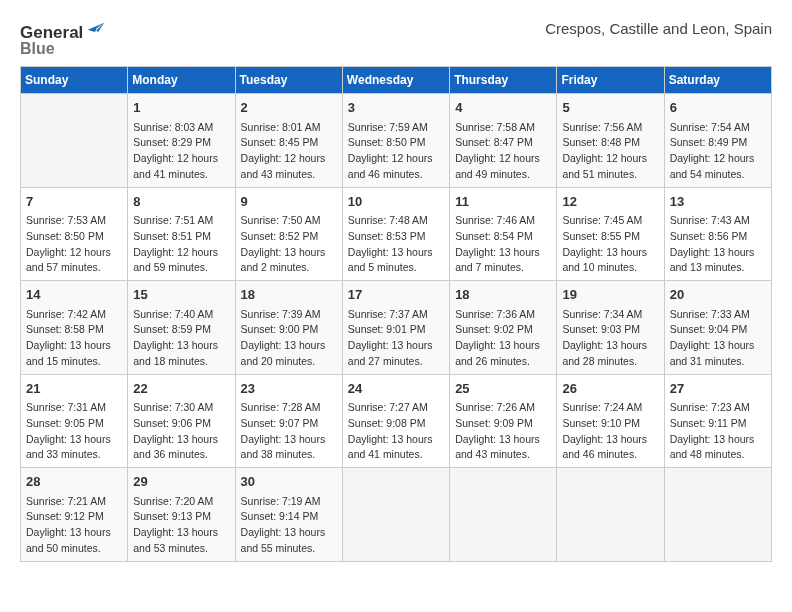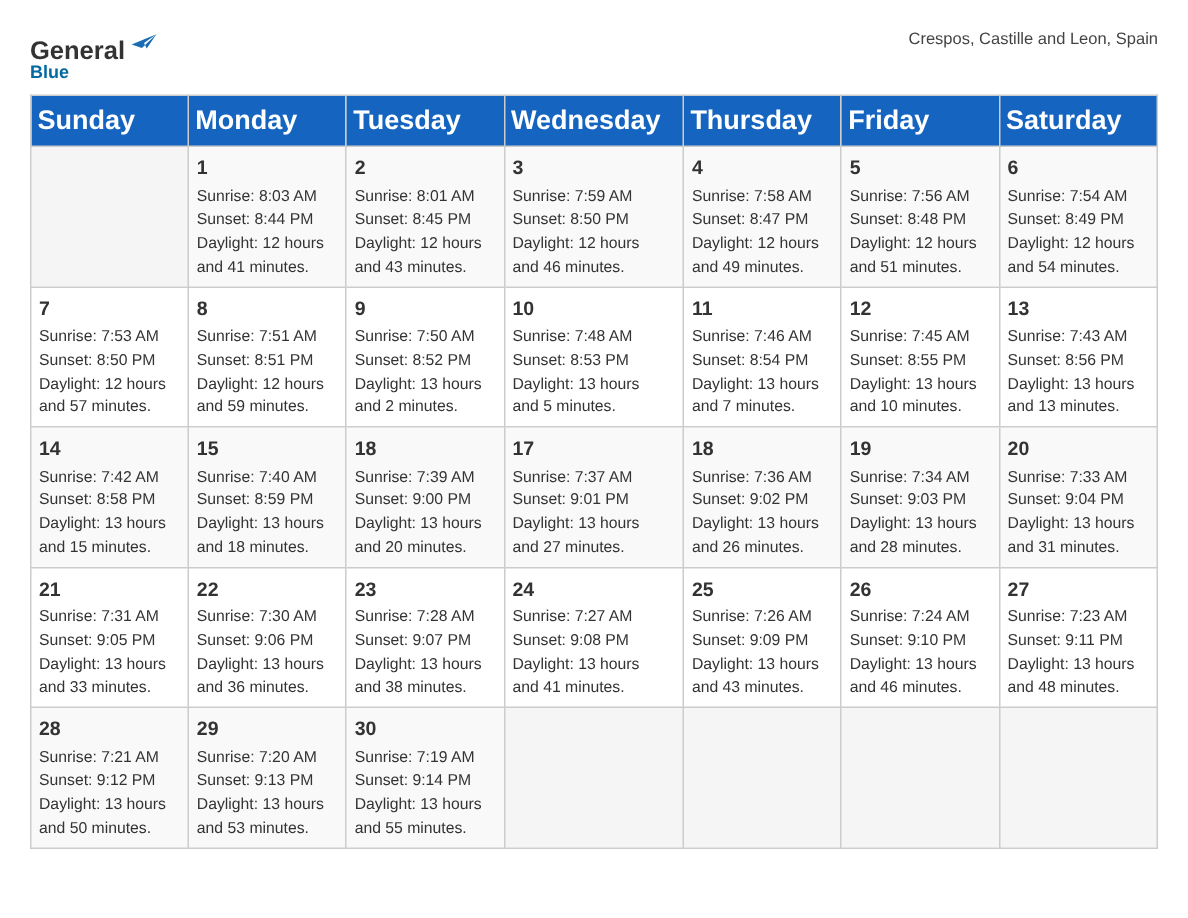--- a/index.html
+++ b/index.html
@@ -23,34 +23,34 @@
     }
     .title-area {
       text-align: right;
     }
     .month-title {
       font-size: 36px;
       font-weight: bold;
       color: #222;
     }
     .location-title {
-      font-size: 11px;
+      font-size: 15px;
       color: #444;
     }
     table {
       width: 100%;
       border-collapse: collapse;
       font-size: 11px;
     }
     thead tr th {
       background-color: #1565c0;
       color: #fff;
       padding: 6px 4px;
       text-align: left;
-      font-size: 18px;
+      font-size: 12px;
       font-weight: bold;
       border: 1px solid #ccc;
     }
     tbody tr td {
       border: 1px solid #ccc;
       padding: 4px 5px;
       vertical-align: top;
       height: 80px;
       color: #333;
       font-size: 10.5px;
@@ -79,21 +79,21 @@
   <div class="logo">
     <div style="display:flex;flex-direction:column;align-items:flex-start;">
       <div style="display:flex;align-items:center;gap:2px;">
         <span style="font-size:17px;font-weight:bold;color:#333;">General</span>
         <span style="color:#1a6db5;">
           <svg width="22" height="22" viewBox="0 0 24 24" fill="#1a6db5">
             <path d="M21 3L3 10.5l7.5 2.5L21 3zm0 0l-7 10.5-2-4L21 3z"></path>
           </svg>
         </span>
       </div>
-      <span style="font-size:12px;font-weight:bold;color:#0369a1;margin-top:-6px;">Blue</span>
+      <span style="font-size:16px;font-weight:bold;color:#737373;margin-top:-6px;">Blue</span>
     </div>
   </div>
   <div class="title-area">
     <div class="location-title">Crespos, Castille and Leon, Spain</div>
   </div>
 </div>
 
 <table>
   <thead>
     <tr id="header-row">
@@ -105,21 +105,21 @@
         <th>Friday</th>
         <th>Saturday</th>
       </tr>
   </thead>
   <tbody id="calendar-body">
       <tr>
         <td class="empty"></td>
         <td>
           <span class="day-num">1</span>
           <div>Sunrise: 8:03 AM</div>
-          <div>Sunset: 8:44 PM</div>
+          <div>Sunset: 8:29 PM</div>
           <div>Daylight: 12 hours</div>
           <div>and 41 minutes.</div>
         </td>
         <td>
           <span class="day-num">2</span>
           <div>Sunrise: 8:01 AM</div>
           <div>Sunset: 8:45 PM</div>
           <div>Daylight: 12 hours</div>
           <div>and 43 minutes.</div>
         </td>

